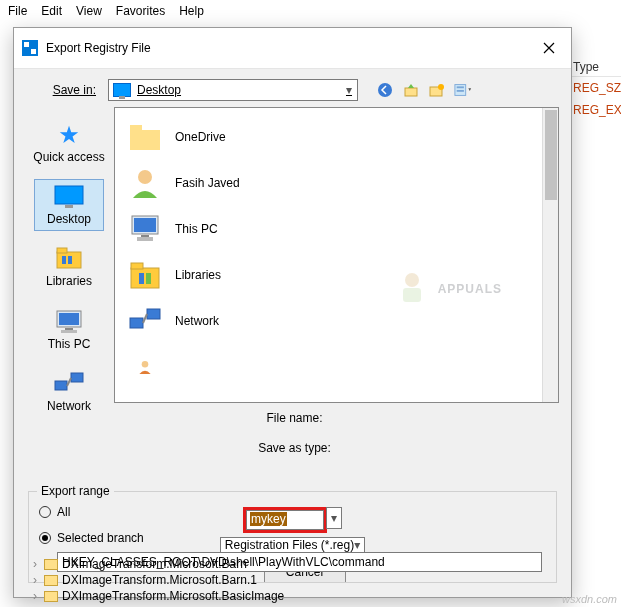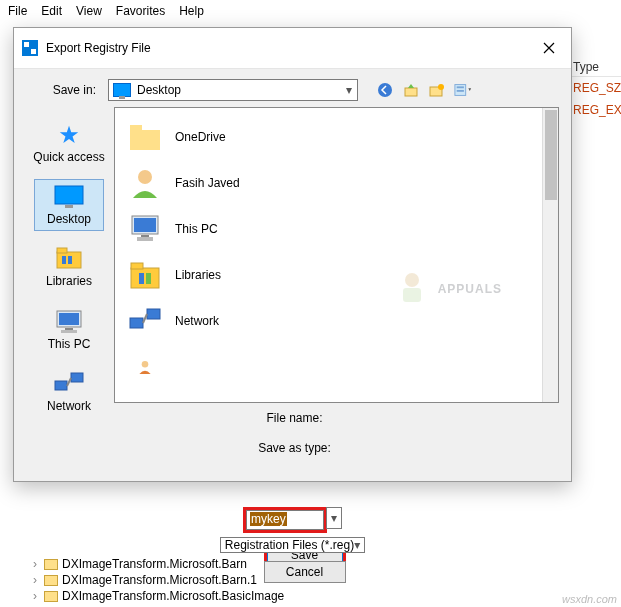--- a/index.html
+++ b/index.html
@@ -10,21 +10,21 @@
 
   .dialog { position: absolute; left: 13px; top: 27px; width: 559px; background: #f0f0f0; border: 1px solid #9a9a9a; box-shadow: 0 6px 20px rgba(0,0,0,0.25); }
   .titlebar { background: #fff; display: flex; align-items: center; padding: 6px 0 6px 8px; border-bottom: 1px solid #e5e5e5; }
   .titlebar .ticon { width: 16px; height: 16px; background: #0078d7; position: relative; margin-right: 8px; }
   .titlebar .ticon:before, .titlebar .ticon:after { content:""; position:absolute; background:#fff; }
   .titlebar .ticon:before { left:2px; top:2px; width:5px; height:5px; }
   .titlebar .ticon:after { left:9px; top:9px; width:5px; height:5px; }
   .titlebar .ttitle { flex:1; }
   .closebtn { width: 45px; height:28px; display:flex; align-items:center; justify-content:center; font-size:14px; color:#000; }
 
-  .toprow { display:flex; align-items:center; padding:10px 14px 6px 14px; gap:6px; }
+  .toprow { display:flex; align-items:center; padding:10px 14px 6px 14px; gap:6px;text-decoration:underline; }
   .toprow .lbl { flex:0 0 74px; text-align:right; padding-right:6px; }
   .savein-wrap { display:flex; align-items:center; border:1px solid #7a7a7a; background:#fff; height:22px; width:250px; }
   .savein-wrap .deskicon { width:18px; height:14px; margin:0 4px; background:#0099ff; border:1px solid #0066cc; position:relative; }
   .savein-wrap .deskicon:after{content:"";position:absolute;left:5px;bottom:-3px;width:6px;height:3px;background:#999;}
   .savein-wrap .txt { flex:1; padding-left:2px; }
   .savein-wrap .dd { width:16px; text-align:center; color:#555; }
   .toolicons { display:flex; gap:8px; margin-left:12px; align-items:center; }
   .tico { width:18px; height:18px; display:flex; align-items:center; justify-content:center; color:#555; }
 
   .midrow { display:flex; padding:0 12px 4px 14px; height:300px; }
@@ -291,20 +291,34 @@
       <div class="combo">
         <span>Registration Files (*.reg)</span>
         <span class="dd">▾</span>
       </div>
       <div class="btncol">
         <div class="btn">Cancel</div>
       </div>
     </div>
   </div>
 
+  <div class="export">
+    <div class="grp">
+      <div class="legend">Export range</div>
+      <div class="radio">
+        <div class="rcirc"></div>
+        <div>All</div>
+      </div>
+      <div class="radio" style="margin-top:6px;">
+        <div class="rcirc on"></div>
+        <div>Selected branch</div>
+      </div>
+      <div class="pathbox">HKEY_CLASSES_ROOT\DVD\shell\PlayWithVLC\command</div>
+    </div>
+  </div>
 </div>
 
 <div class="tree">
   <div class="trow">
       <span class="chv">›</span>
       <span class="fico"></span>
       <span class="tlab">DXImageTransform.Microsoft.Barn</span>
     </div>
   <div class="trow">
       <span class="chv">›</span>

